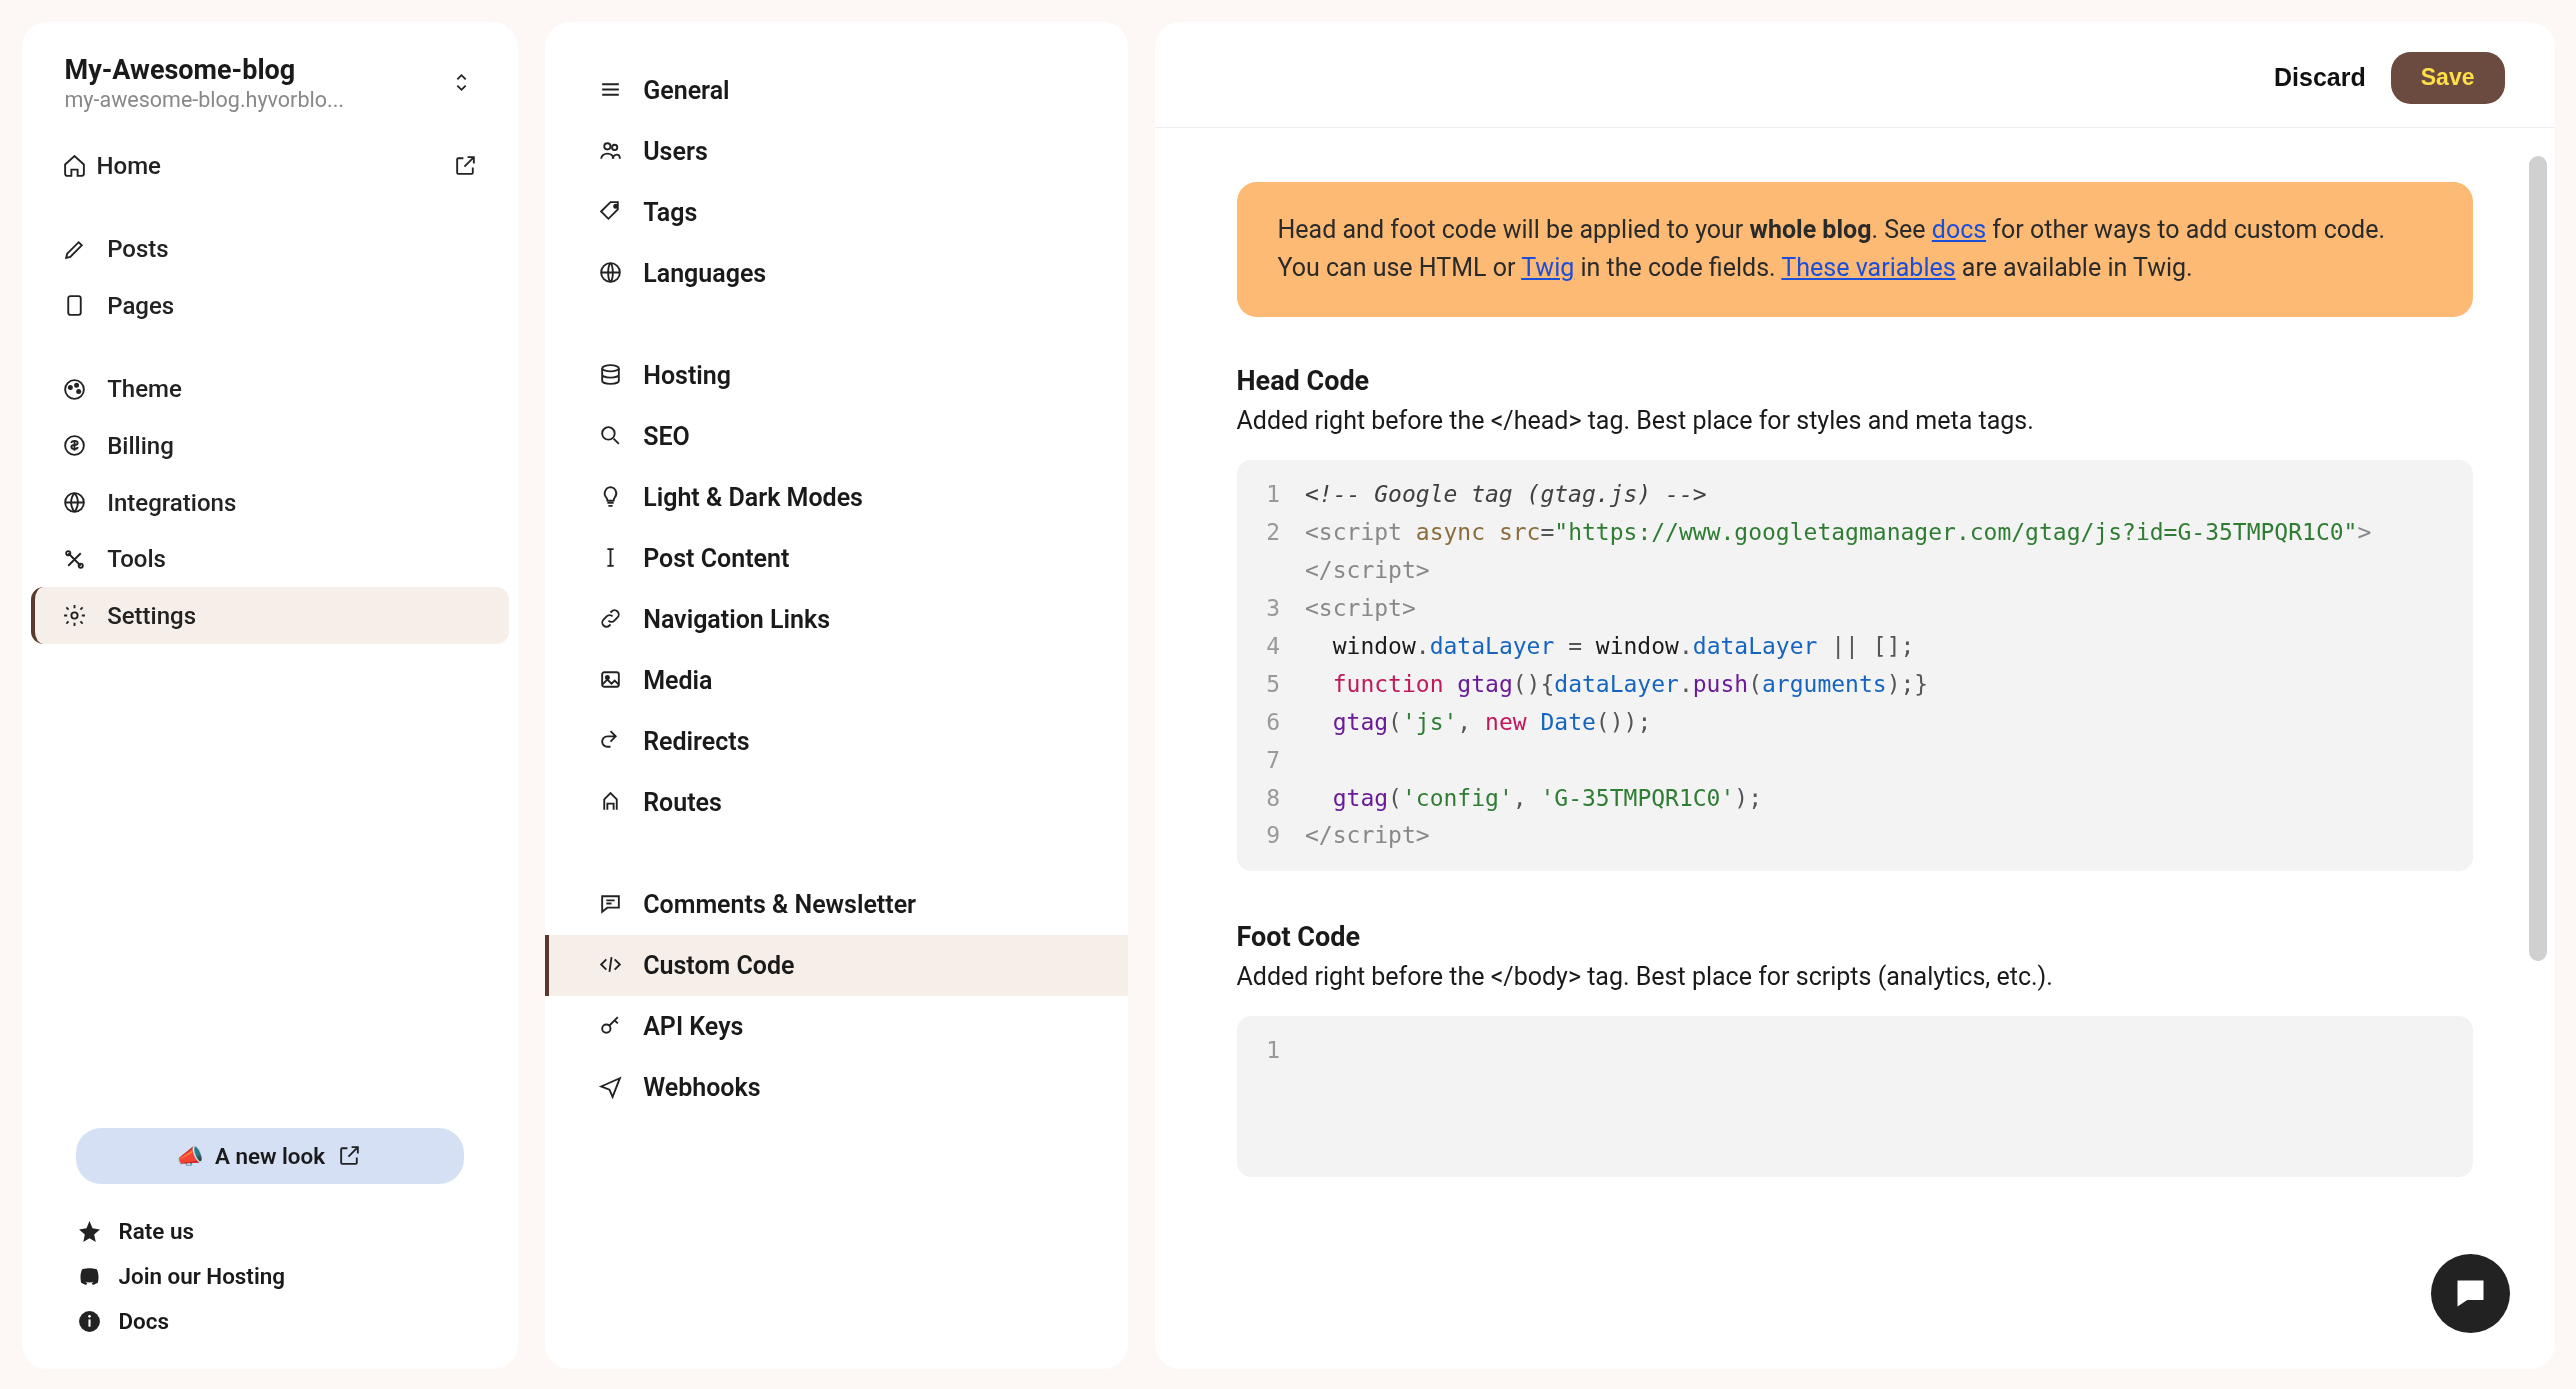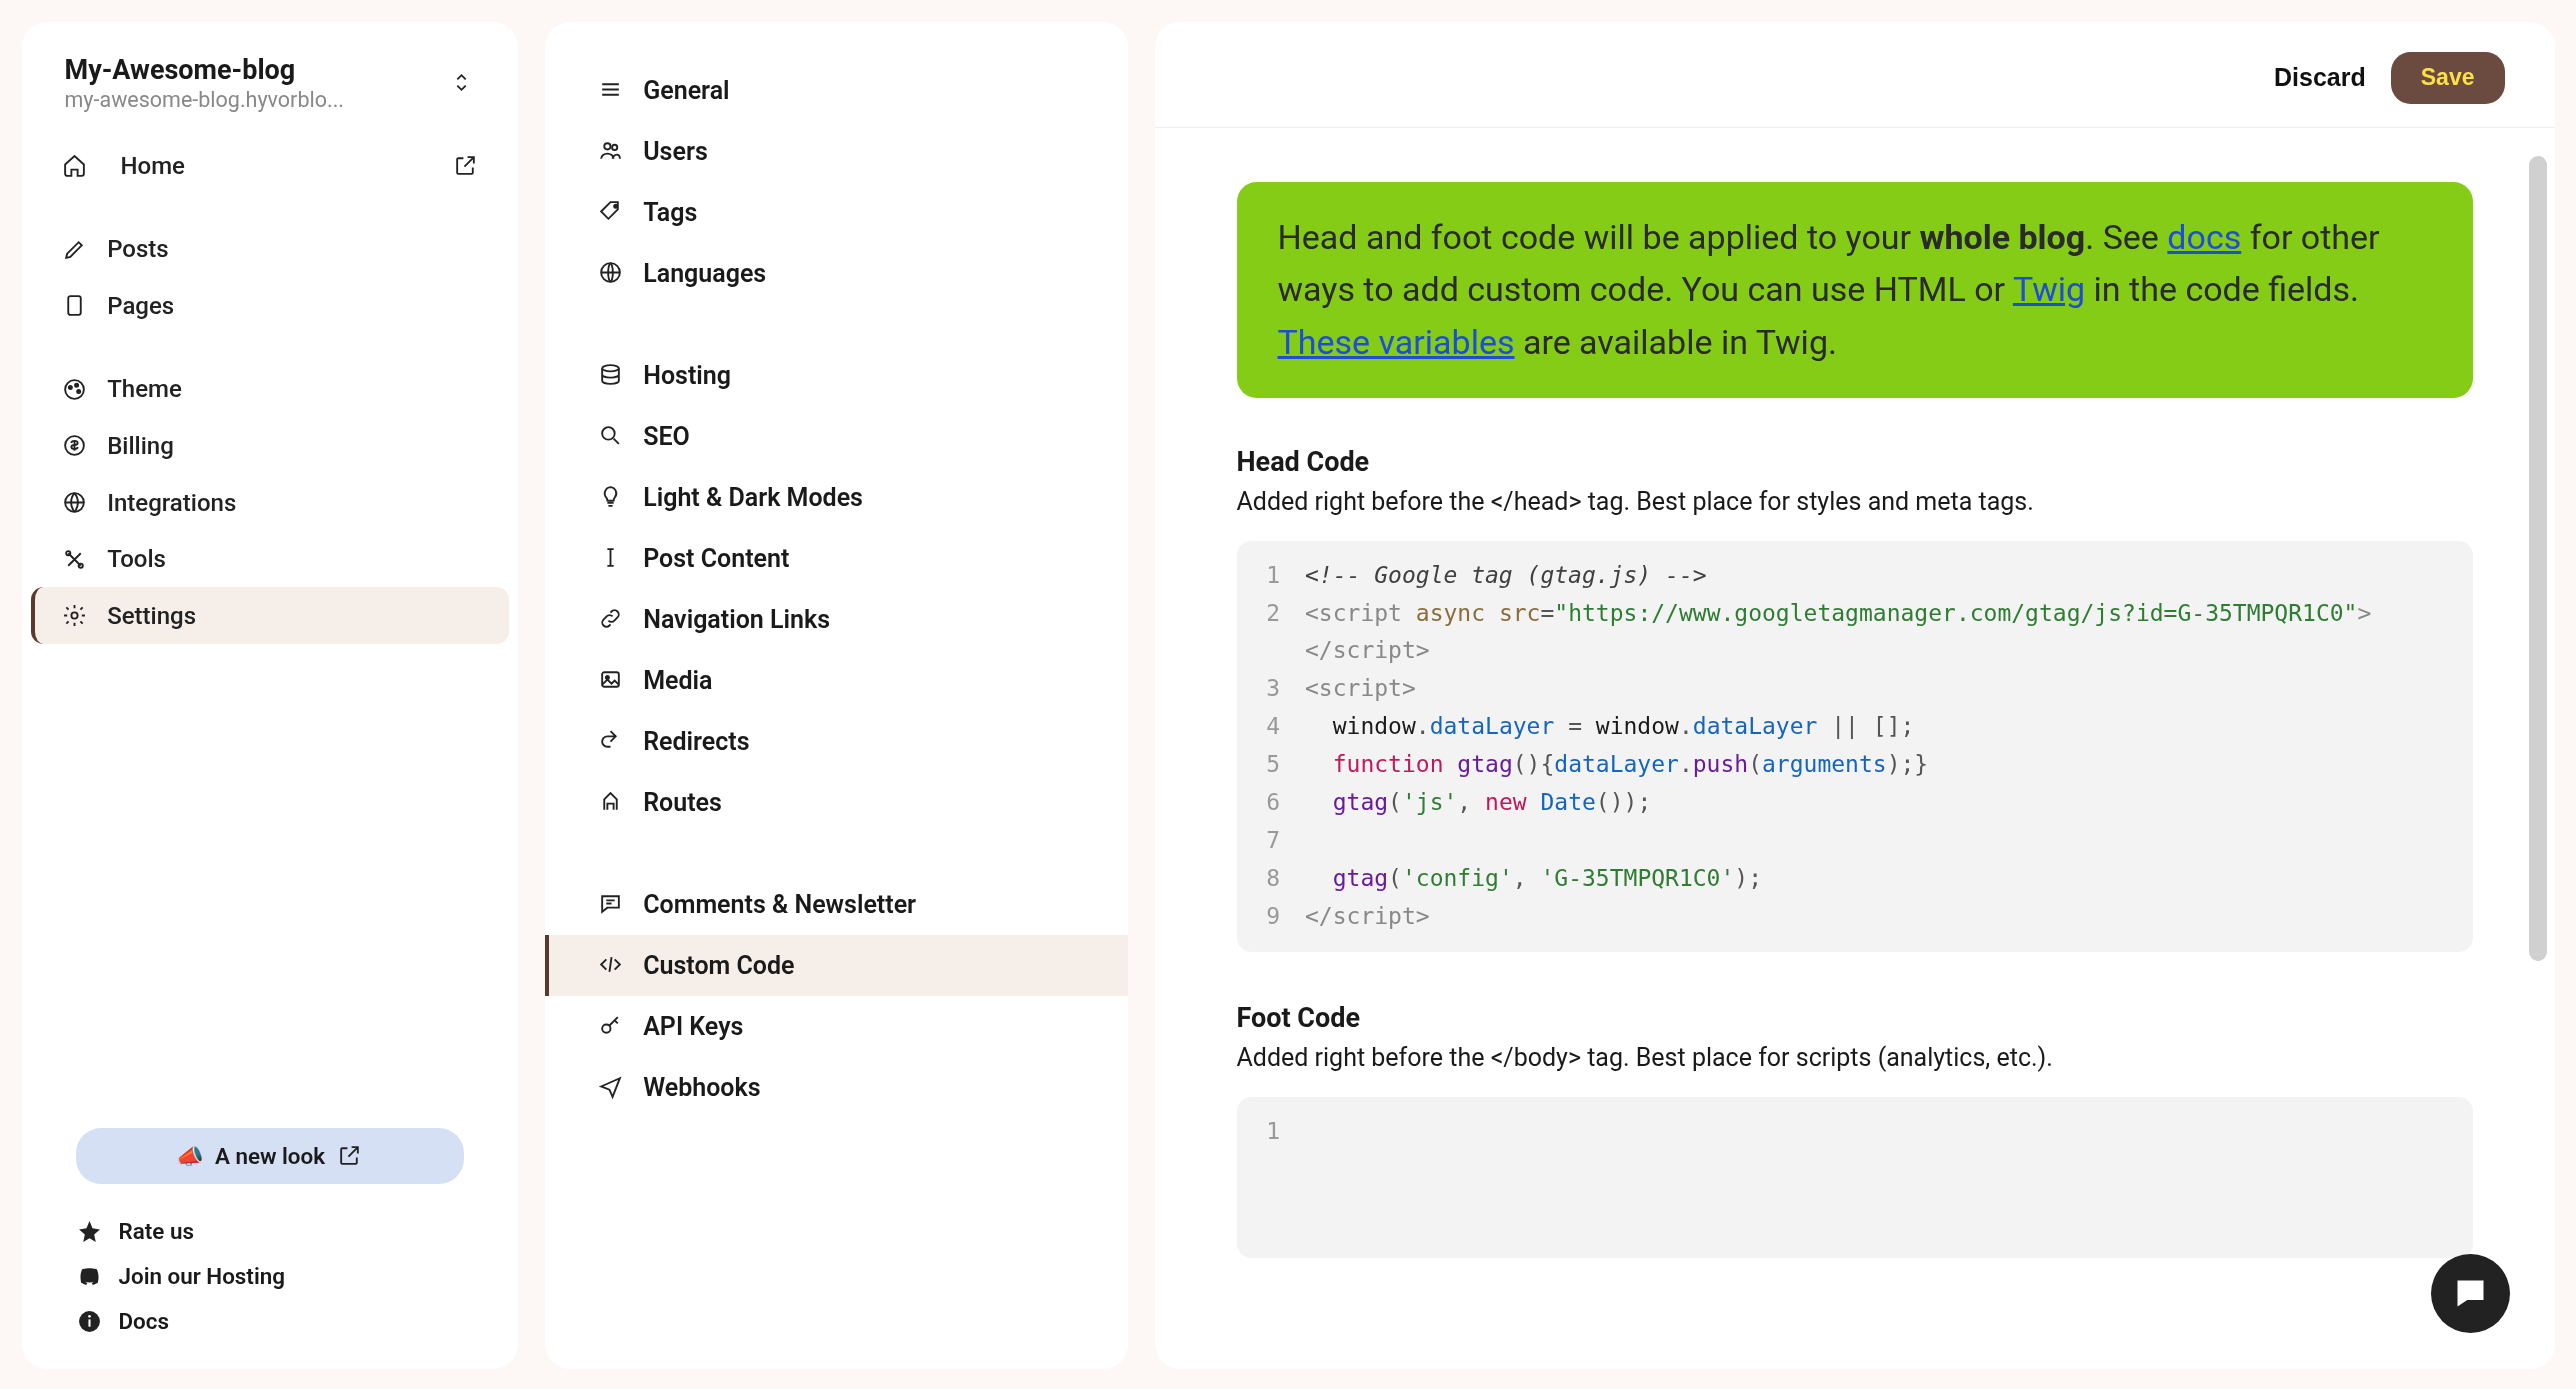--- a/index.html
+++ b/index.html
@@ -36,21 +36,21 @@
   gap: 19.7px;
   padding: 14.3px 30px;
   font-size: 24px;
   font-weight: 500;
   color: #222;
   border-radius: 12.5px;
   cursor: pointer;
 }
 .nav-item.active { background: #f6efe9; border-left: 4.5px solid #5b3a2e; padding-left: 26px; }
 .nav-item.with-ext { justify-content: space-between; }
-.nav-item .left { display: flex; align-items: center; gap: 33px; }
+.nav-item .left { display: flex; align-items: center; gap: 9px; }
 .nav-spacer { height: 27px; }
 .sidebar-footer { margin-top: auto; padding: 0 54px 10.7px 54px; }
 .promo-pill {
   background: #d6e0f5;
   border-radius: 25px;
   padding: 14.3px 27px;
   display: flex;
   align-items: center;
   justify-content: center;
   gap: 10.7px;
@@ -89,22 +89,22 @@
 }
 .main-header {
   display: flex; justify-content: flex-end; align-items: center;
   gap: 25px; padding: 30px 50px 23px 50px;
   border-bottom: 1.8px solid #eee;
 }
 .btn-discard { font-size: 25px; font-weight: 700; background: none; border: none; cursor: pointer; color: #111; }
 .btn-save { font-size: 23px; font-weight: 700; background: #6b4a3f; color: #fde047; border: none; border-radius: 19.7px; padding: 12.5px 30px; cursor: pointer; }
 .main-body { padding: 54px 82px; overflow-y: auto; flex: 1; }
 .info-banner {
-  background: #84cc16; border-radius: 19.7px; padding: 29px 41px;
-  font-size: 34px; line-height: 1.55; color: #2a2a2a; margin-bottom: 48px;
+  background: #fdba74; border-radius: 19.7px; padding: 29px 41px;
+  font-size: 25px; line-height: 1.55; color: #2a2a2a; margin-bottom: 48px;
 }
 .info-banner a { color: #1d4ed8; text-decoration: underline; }
 .info-banner b { font-weight: 700; }
 .section-title { font-size: 27px; font-weight: 700; margin-bottom: 9px; }
 .section-desc { font-size: 25px; margin-bottom: 25px; }
 .code-editor {
   background: #f3f3f3; border-radius: 14.3px; padding: 16px 21.5px;
   font-family: "SFMono-Regular", Consolas, monospace; font-size: 23px;
   line-height: 1.65; margin-bottom: 50px; white-space: pre; overflow-x: auto;
 }

